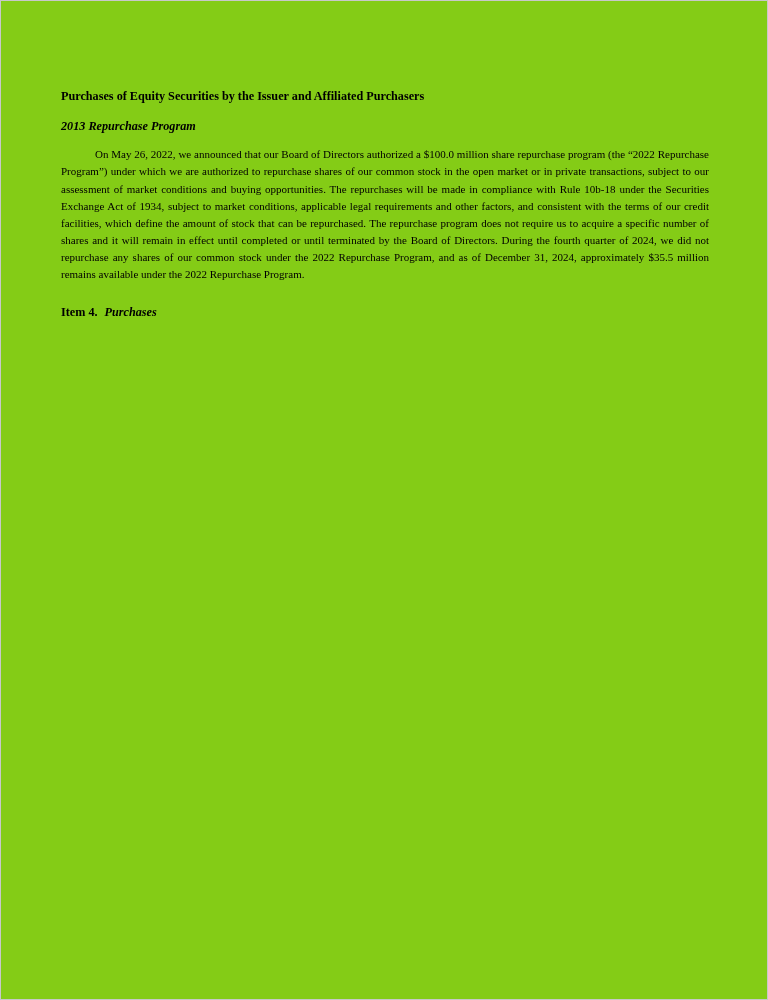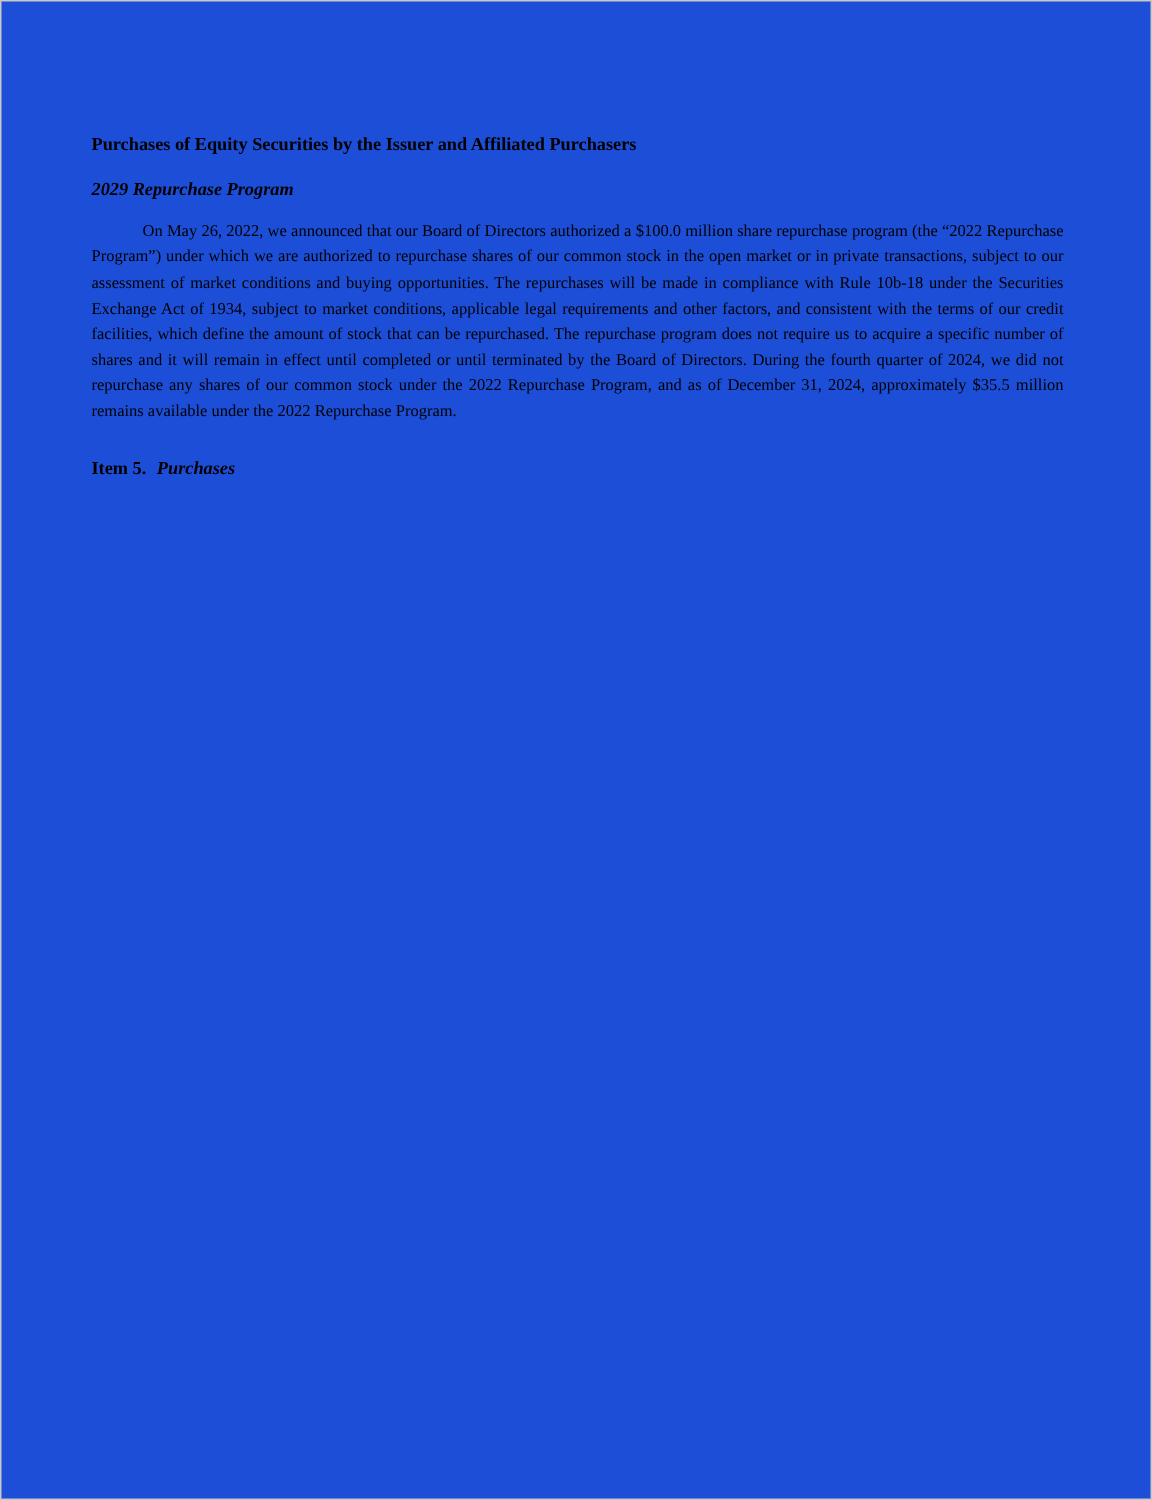--- a/index.html
+++ b/index.html
@@ -7,21 +7,21 @@
     padding: 0;
     background: #7a7a7a;
   }
   body {
     font-family: "Liberation Serif", serif;
   }
   .page {
     position: relative;
     width: 768px;
     height: 1000px;
-    background: #1d4ed8;
+    background: #84cc16;
     border: 1px solid #c8c8c8;
     box-sizing: border-box;
     overflow: hidden;
   }
   .content {
     position: absolute;
     left: 60px;
     top: 88px;
     width: 648px;
   }
@@ -72,23 +72,23 @@
   }
 </style>
 </head>
 <body>
 
 <div class="page">
   <div class="content">
 
     <h1 class="heading-bold">Purchases of Equity Securities by the Issuer and Affiliated Purchasers</h1>
 
-    <h2 class="subheading-italic">2029 Repurchase Program</h2>
+    <h2 class="subheading-italic">2013 Repurchase Program</h2>
 
     <p class="body-para">On May 26, 2022, we announced that our Board of Directors authorized a $100.0 million share repurchase program (the “2022 Repurchase Program”) under which we are authorized to repurchase shares of our common stock in the open market or in private transactions, subject to our assessment of market conditions and buying opportunities. The repurchases will be made in compliance with Rule 10b-18 under the Securities Exchange Act of 1934, subject to market conditions, applicable legal requirements and other factors, and consistent with the terms of our credit facilities, which define the amount of stock that can be repurchased. The repurchase program does not require us to acquire a specific number of shares and it will remain in effect until completed or until terminated by the Board of Directors. During the fourth quarter of 2024, we did not repurchase any shares of our common stock under the 2022 Repurchase Program, and as of December 31, 2024, approximately $35.5 million remains available under the 2022 Repurchase Program.</p>
 
     <div class="item-line">
-      <span class="item-label">Item 5.</span><span class="item-title">Purchases</span>
+      <span class="item-label">Item 4.</span><span class="item-title">Purchases</span>
     </div>
 
   </div>
 
 </div>
 
 </body></html>

